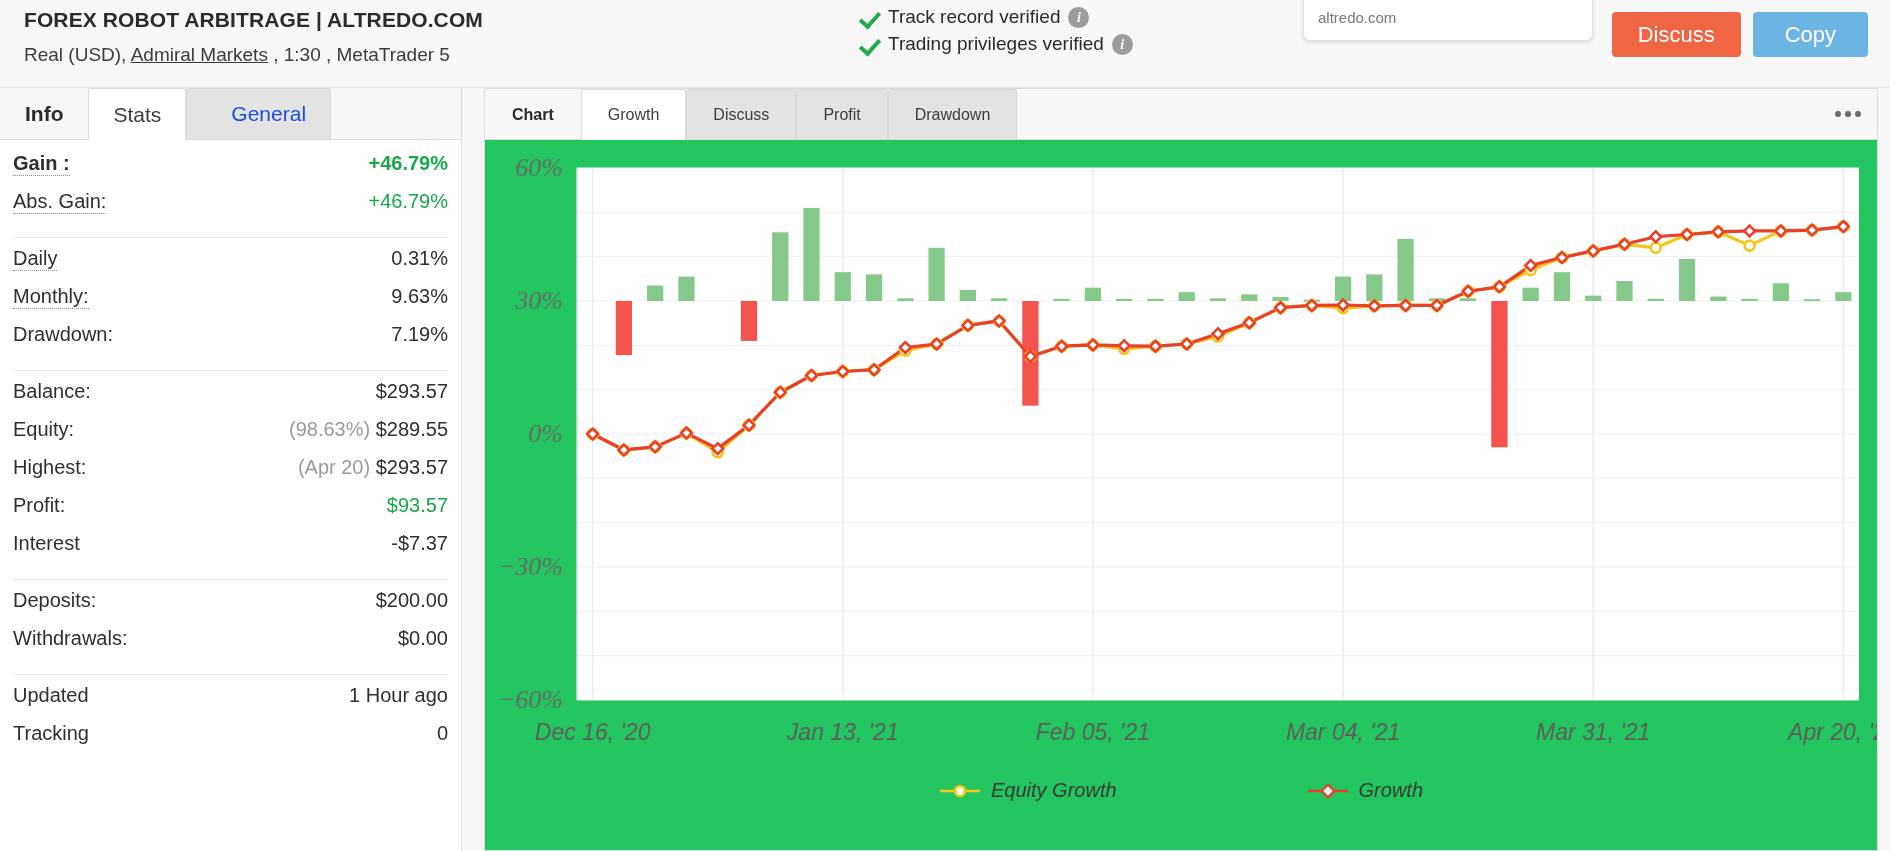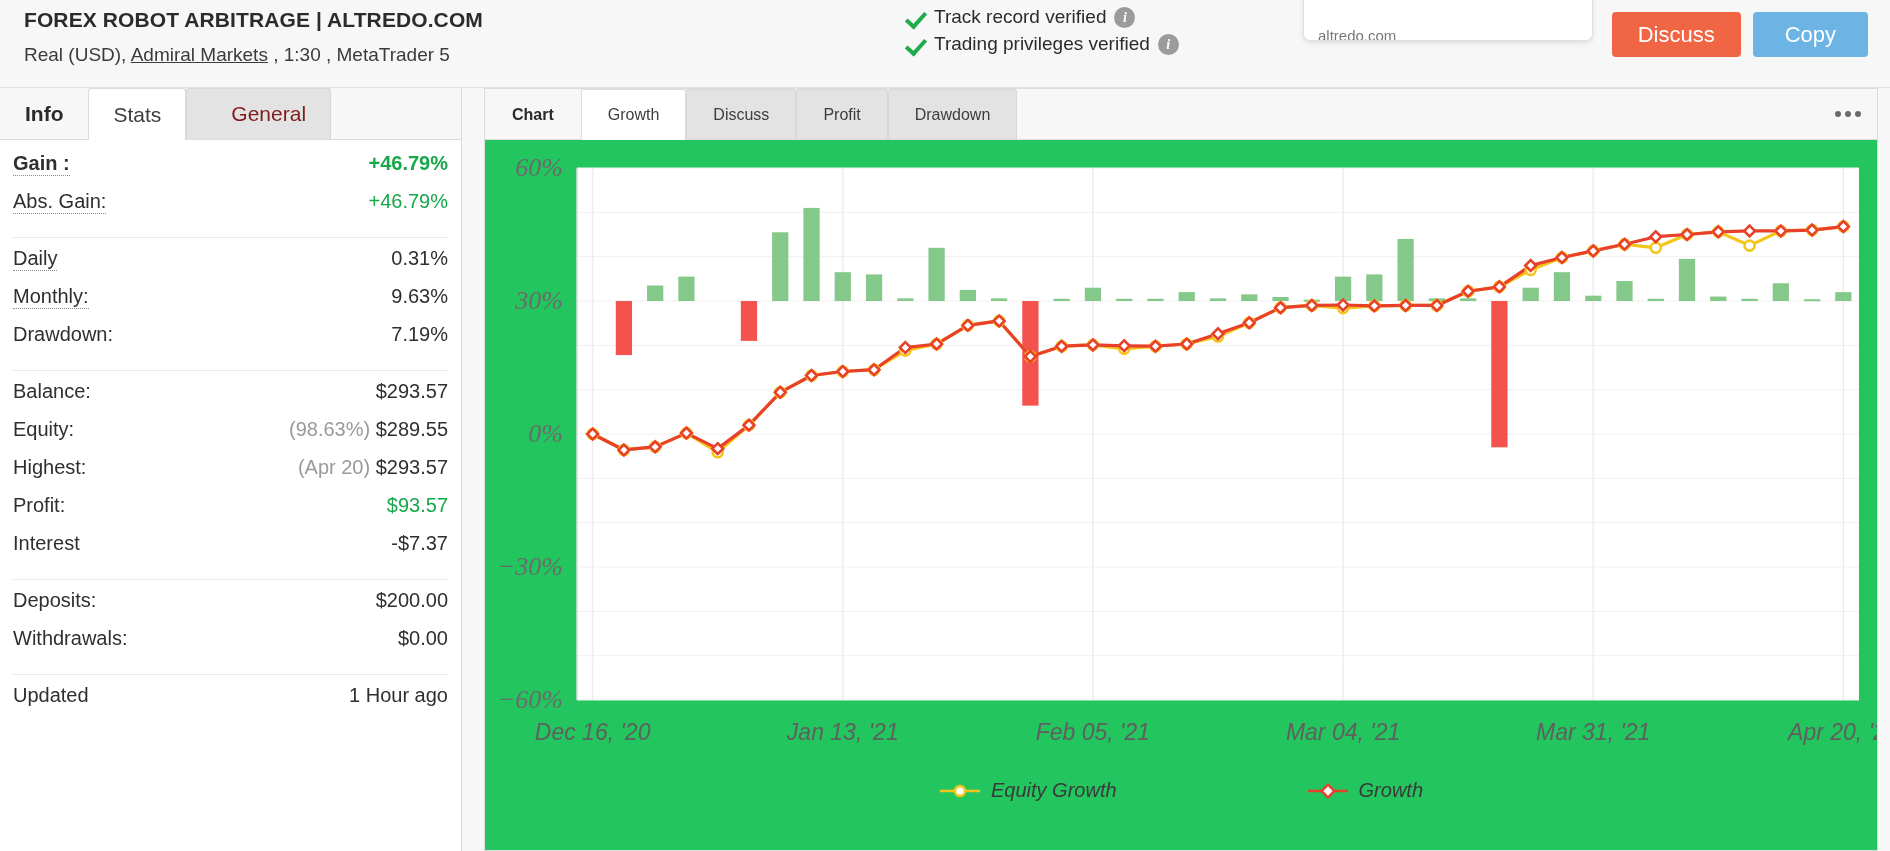--- a/index.html
+++ b/index.html
@@ -29,21 +29,21 @@
   .acct-sub {
     position: absolute; left: 24px; top: 44px;
     font-size: 19px; color: #3b3b3b;
     white-space: nowrap;
   }
   .acct-sub a {
     color: #3b3b3b; text-decoration: underline;
   }
 
   .verif {
-    position: absolute; left: 905px; top: 6px;
+    position: absolute; left: 859px; top: 6px;
     display: flex; flex-direction: column; gap: 5px;
   }
   .verif-row {
     display: flex; align-items: center;
     font-size: 19px; color: #2b2b2b;
     white-space: nowrap;
   }
   .check {
     display: inline-block;
     width: 22px; height: 20px;
@@ -80,21 +80,21 @@
     padding: 4px 14px 0 14px;
     overflow: hidden;
   }
   .promo-title {
     font-size: 15px; color: #1c1c1c;
     white-space: nowrap; overflow: hidden;
     margin-top: 2px;
   }
   .promo-url {
     font-size: 15px; color: #777;
-    margin-top: 25px;
+    margin-top: 7px;
   }
 
   .hdr-buttons {
     position: absolute; right: 22px; top: 12px;
     display: flex; gap: 12px;
   }
   .btn {
     border: none; border-radius: 4px;
     color: #fff;
     font-size: 22px;
@@ -141,21 +141,21 @@
   .tab.active {
     background: #fff;
     border-color: #dcdcdc;
     margin-bottom: -1px;
     border-radius: 3px 3px 0 0;
   }
   .tab.grey {
     background: #e3e3e3;
     border-color: #d8d8d8;
     border-radius: 3px 3px 0 0;
-    color: #7f1d1d;
+    color: #1d4ed8;
     padding-left: 44px;
   }
 
   .stats {
     padding: 0 13px;
   }
   .srow {
     display: flex; align-items: baseline;
     justify-content: space-between;
     height: 38px;
@@ -350,20 +350,24 @@
       <div class="srow">
         <span class="lbl">Withdrawals:</span>
         <span class="val">$0.00</span>
       </div>
 
       <div class="sdiv"></div>
 
       <div class="srow">
         <span class="lbl">Updated</span>
         <span class="val">1 Hour ago</span>
+      </div>
+      <div class="srow">
+        <span class="lbl">Tracking</span>
+        <span class="val">0</span>
       </div>
     </div>
   </div>
 
   <div class="chartpanel">
     <div class="ctabs">
       <div class="ctab bold">Chart</div>
       <div class="ctab active">Growth</div>
       <div class="ctab grey">Discuss</div>
       <div class="ctab grey">Profit</div>

